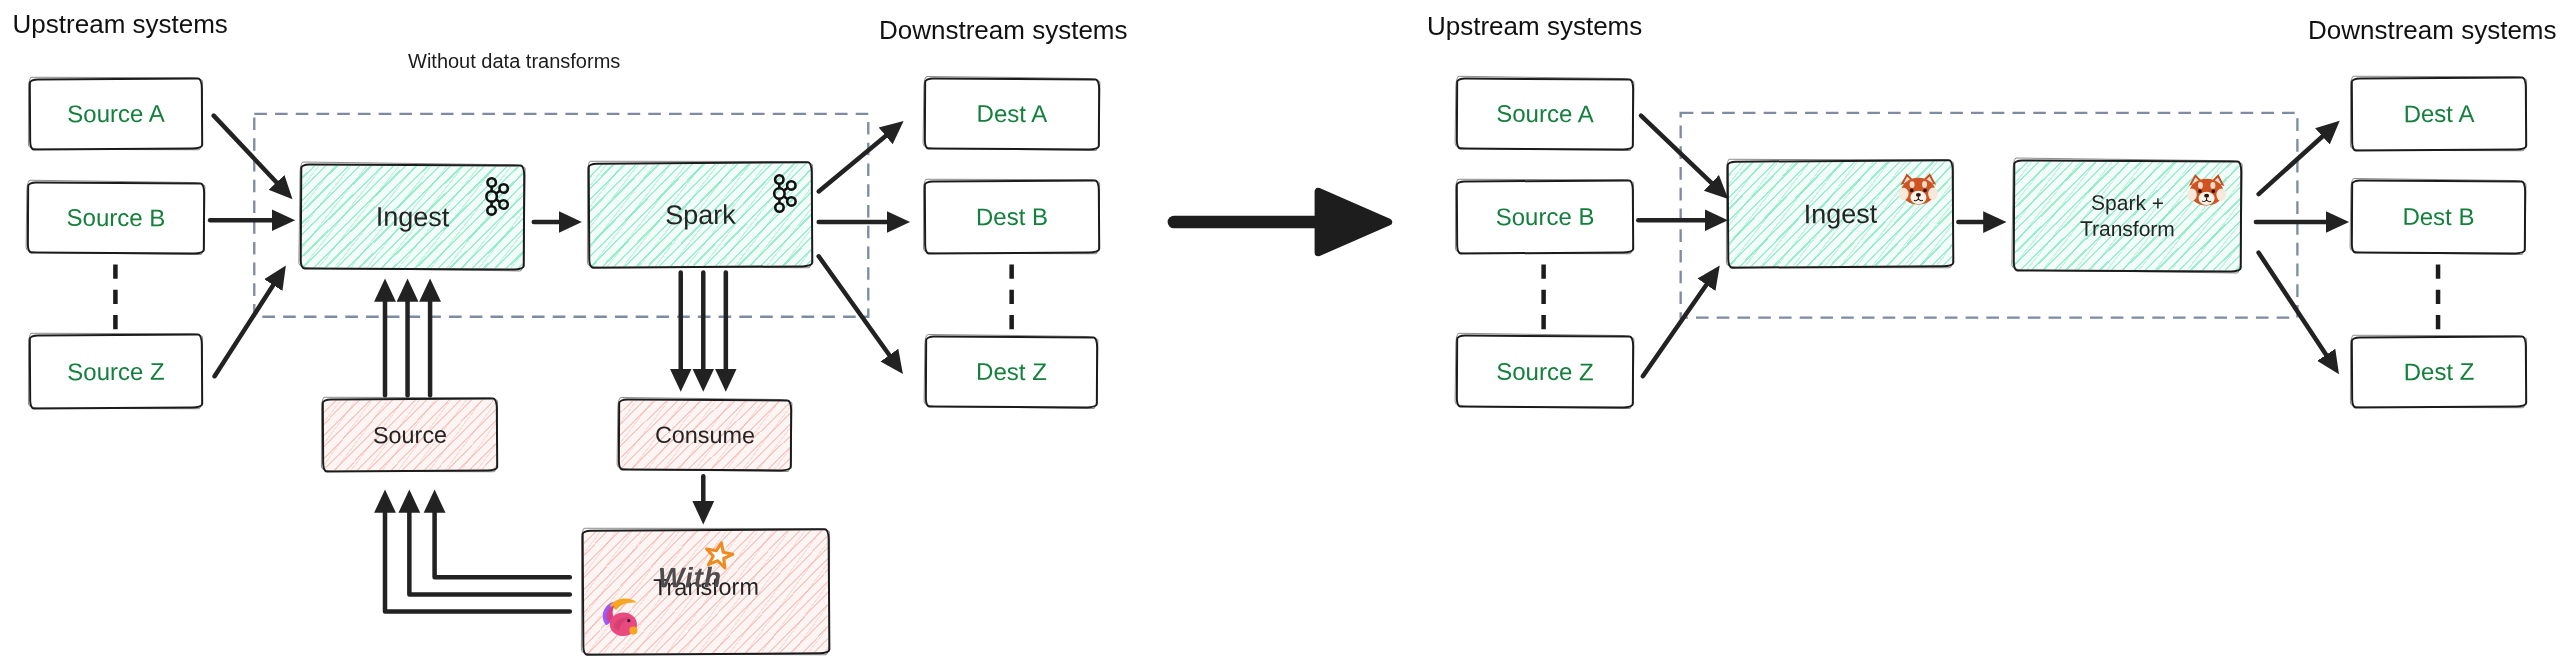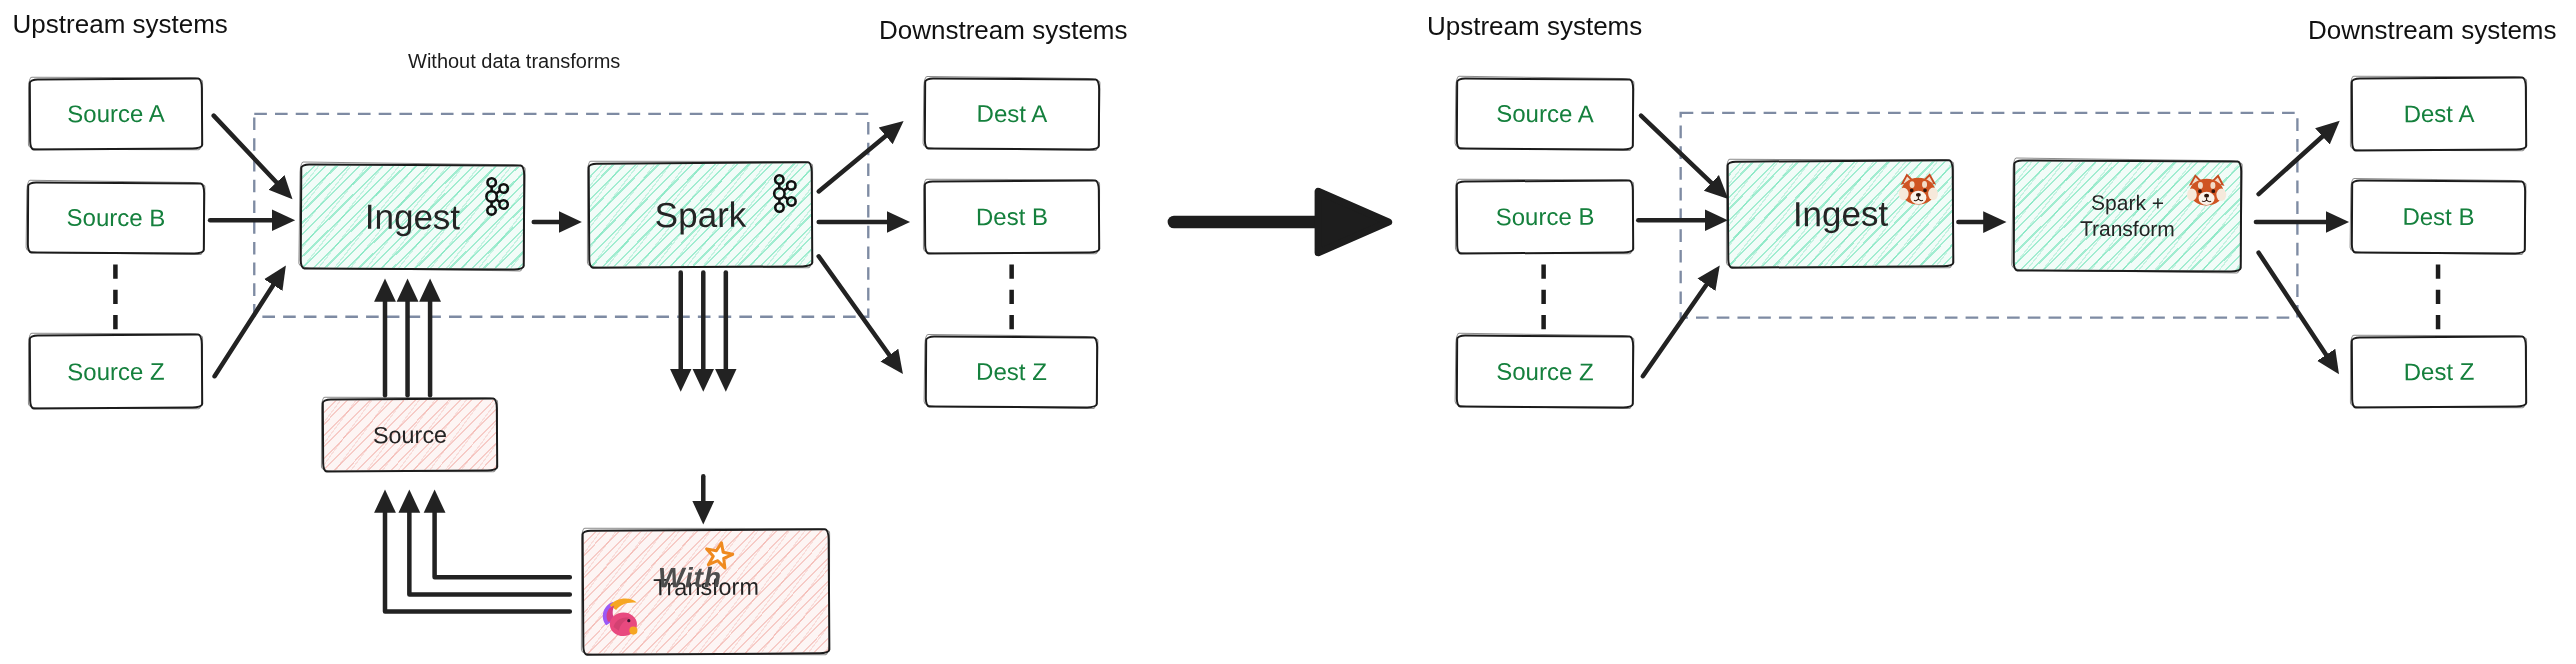--- a/index.html
+++ b/index.html
@@ -29,21 +29,21 @@
       repeating-linear-gradient(128deg, rgba(95,224,176,.30) 0 1.3px, transparent 1.3px 12.6px),
       #f2fcf8;
   }
   .pink{
     background:
       repeating-linear-gradient(135deg, rgba(240,162,154,.50) 0 1.4px, transparent 1.4px 8px),
       repeating-linear-gradient(127deg, rgba(240,162,154,.28) 0 1.2px, transparent 1.2px 12.6px),
       #fdf5f4;
   }
   .lbl{font-size:24px;color:#15803d;}
-  .lbl-big{font-size:35px;color:#242424;}
+  .lbl-big{font-size:27px;color:#242424;}
   .lbl-med{font-size:23.4px;color:#242424;}
   .lbl-two{font-size:21px;line-height:1.22;text-align:center;color:#242424;}
   .icon-tr{position:absolute;top:10px;right:12.6px;}
   .transform-lbl{position:absolute;top:43px;left:0;right:0;text-align:center;}
   .flink-pos{position:absolute;left:12.6px;bottom:9px;}
   .spark-pos{position:absolute;right:16px;bottom:14.4px;}
   .spark-wrap{position:relative;display:inline-block;}
   .spark-word{font-size:28px;font-weight:700;font-style:italic;color:#4d4d4d;letter-spacing:0.9px;}
   .spark-star{position:absolute;top:-21.6px;right:-12.6px;}
 </style>
@@ -167,20 +167,23 @@
   </div>
   <div class="box tilt-a" style="left:924px;top:180px;width:176px;height:74px;">
     <span class="lbl">Dest B</span>
   </div>
   <div class="box tilt-b" style="left:925px;top:336px;width:173px;height:72px;">
     <span class="lbl">Dest Z</span>
   </div>
 
   <div class="box pink tilt-a" style="left:322px;top:398px;width:176px;height:74px;">
     <span class="lbl-med">Source</span>
+  </div>
+  <div class="box pink tilt-b" style="left:618px;top:399px;width:174px;height:72px;">
+    <span class="lbl-med">Consume</span>
   </div>
 
   <div class="box pink tilt-a" style="left:582px;top:529px;width:248px;height:126px;">
     <span class="lbl-med transform-lbl">Transform</span>
     <span class="flink-pos">
       <svg width="47" height="47" viewBox="0 0 52 52">
         <path d="M10,34 C3,26 6,12 18,8 C13,16 13,24 18,29 Z" fill="#9b59f6"></path>
         <path d="M14,12 C21,3 37,2 44,9 C33,8 26,11 21,17 Z" fill="#f6a623"></path>
         <path d="M12,30 C8,22 12,14 19,12 C16,19 17,25 21,29 Z" fill="#d63e86"></path>
         <ellipse cx="29" cy="33" rx="15" ry="13" fill="#e8497f"></ellipse>

